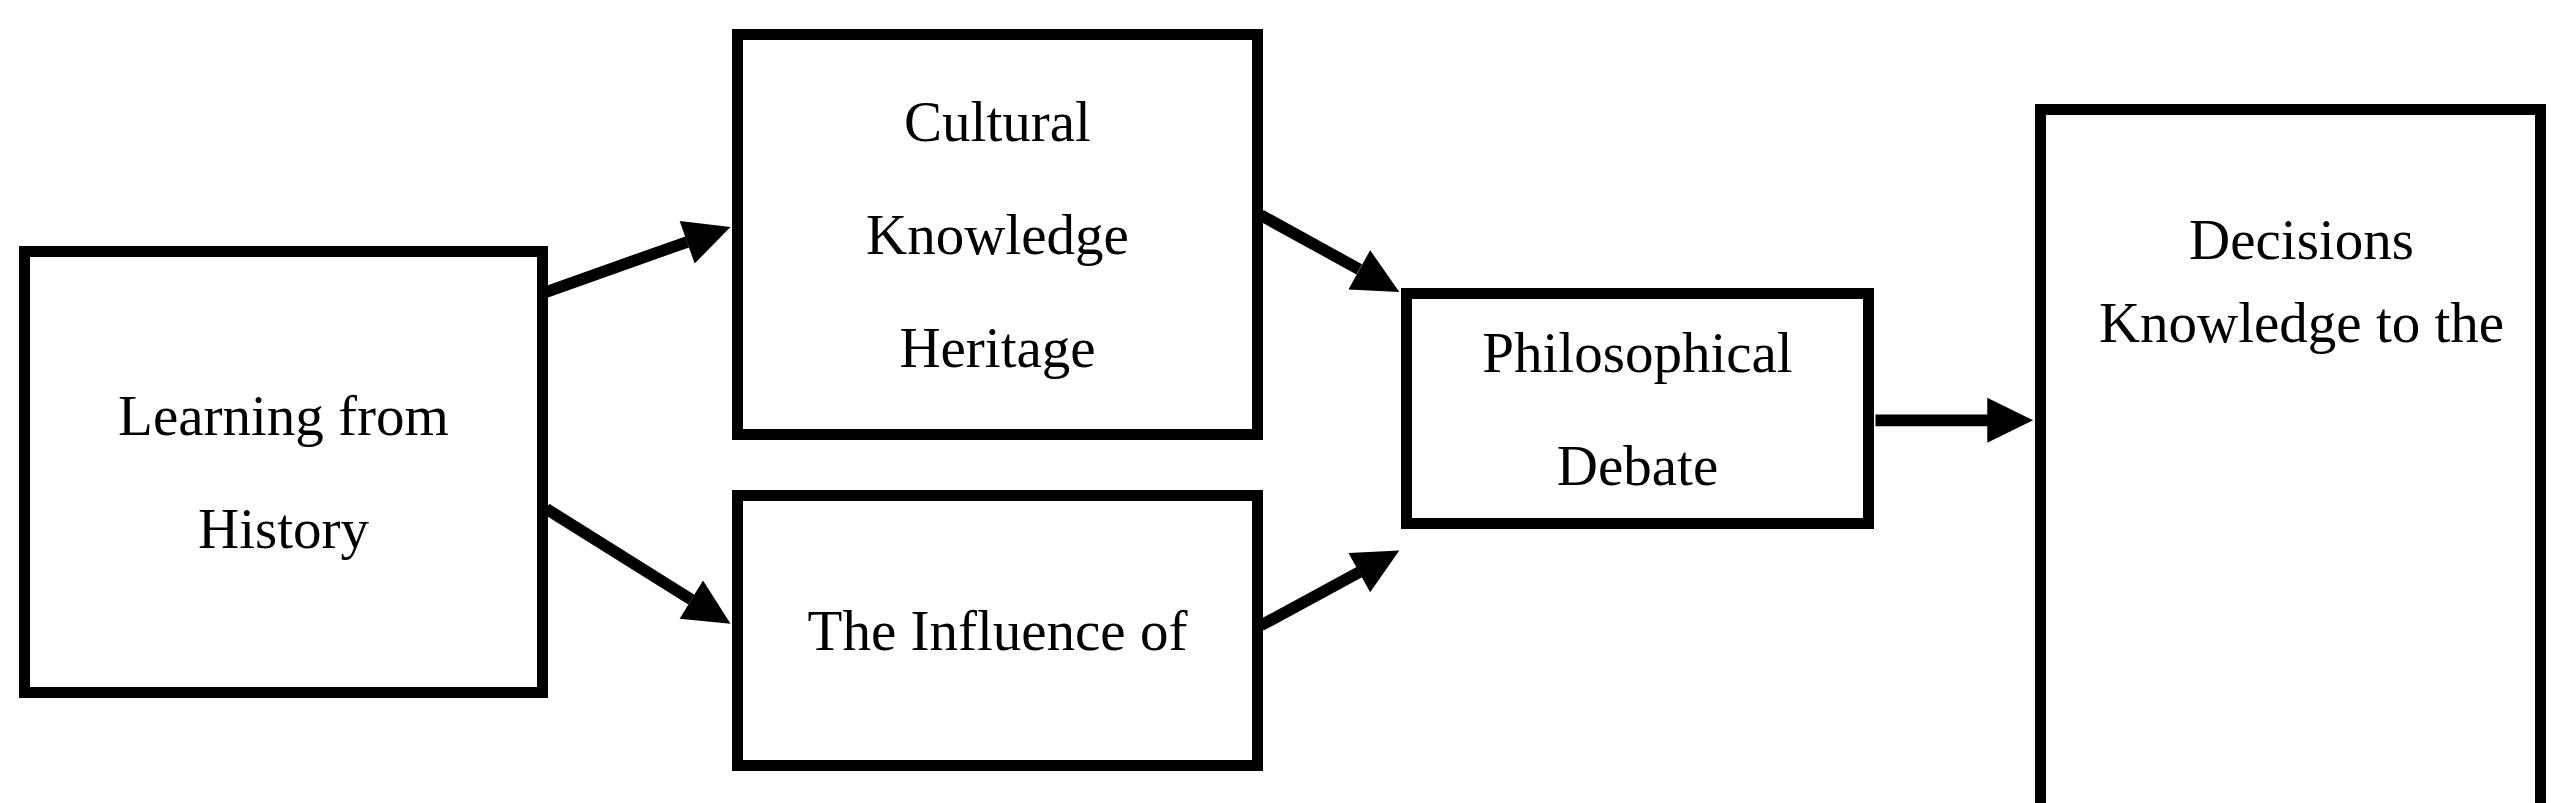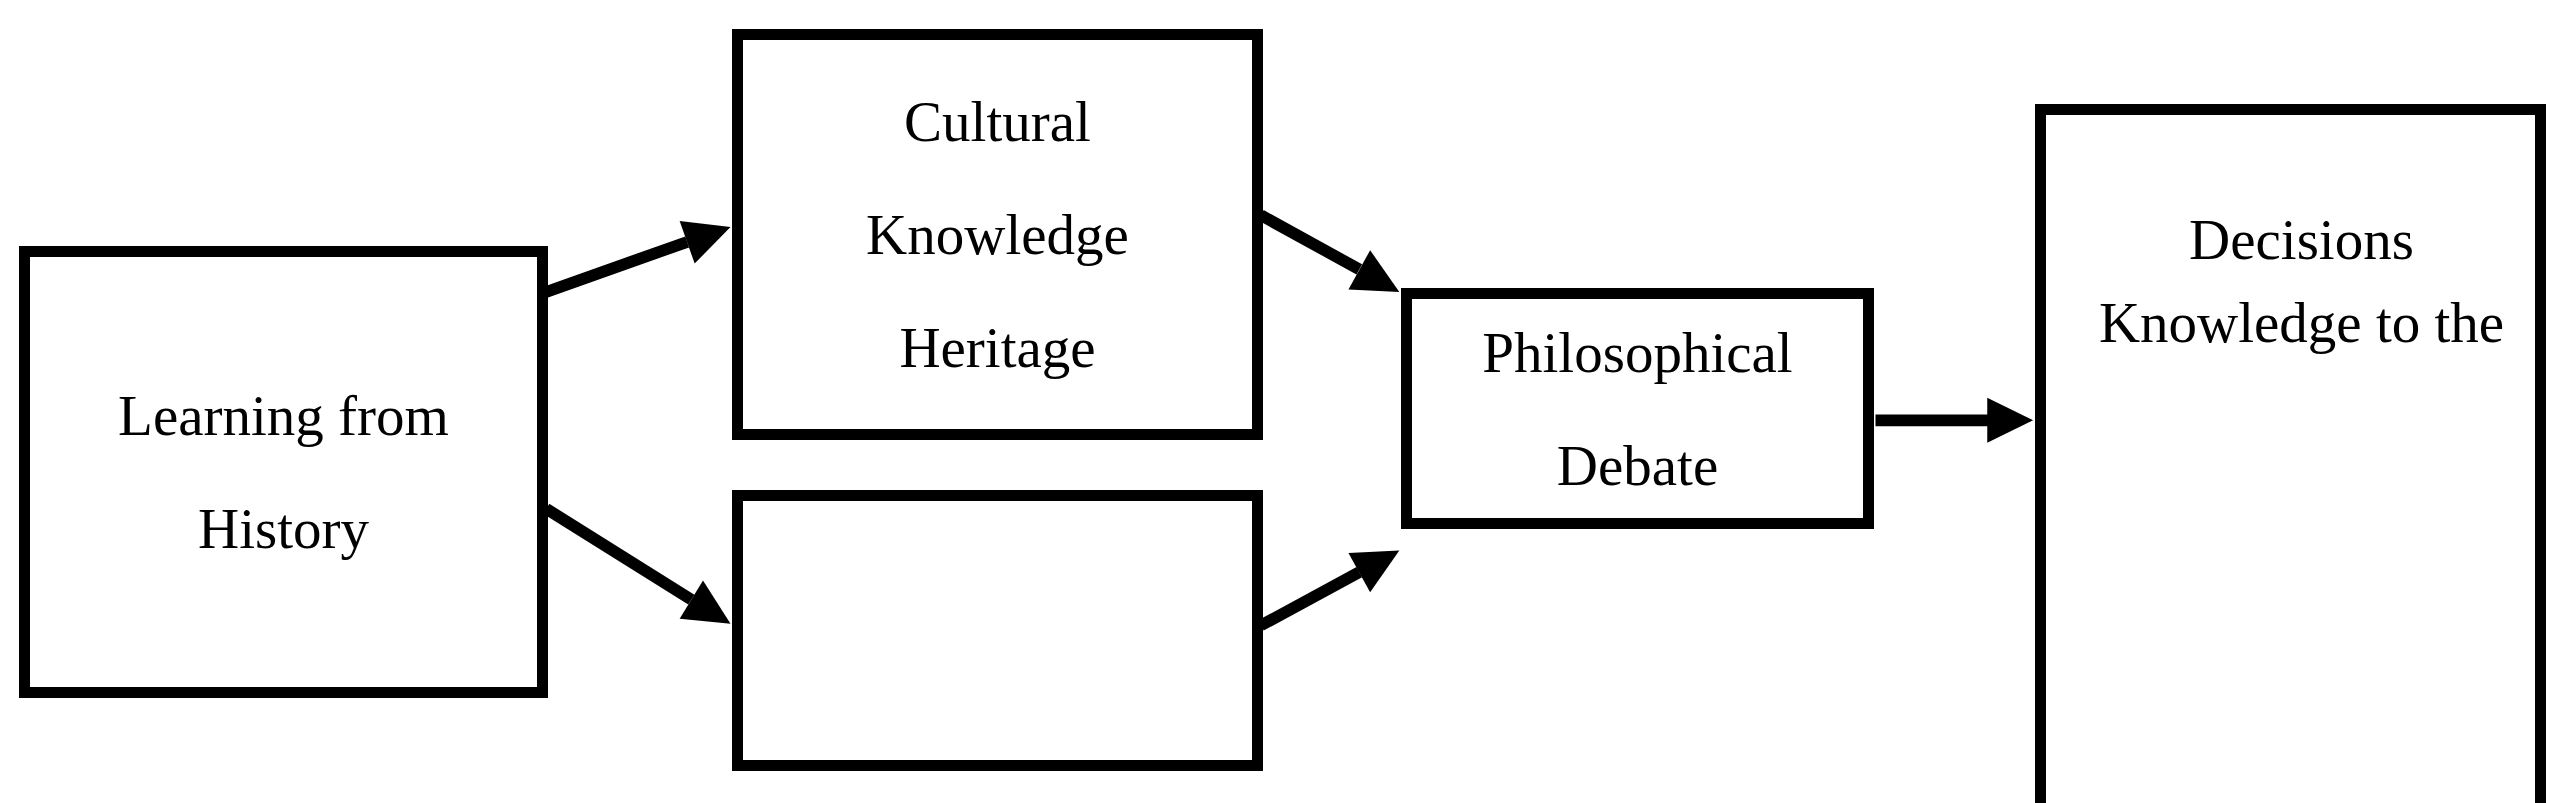--- a/index.html
+++ b/index.html
@@ -94,20 +94,21 @@
     <span class="line">History</span>
   </div>
 
   <div class="node" id="node-cultural">
     <span class="line">Cultural</span>
     <span class="line">Knowledge</span>
     <span class="line">Heritage</span>
   </div>
 
   <div class="node" id="node-tech">
+    <span class="line">The Influence of</span>
   </div>
 
   <div class="node" id="node-debate">
     <span class="line">Philosophical</span>
     <span class="line">Debate</span>
   </div>
 
   <div class="node" id="node-decisions">
     <span class="line">Decisions</span>
     <span class="line">Knowledge to the</span>

